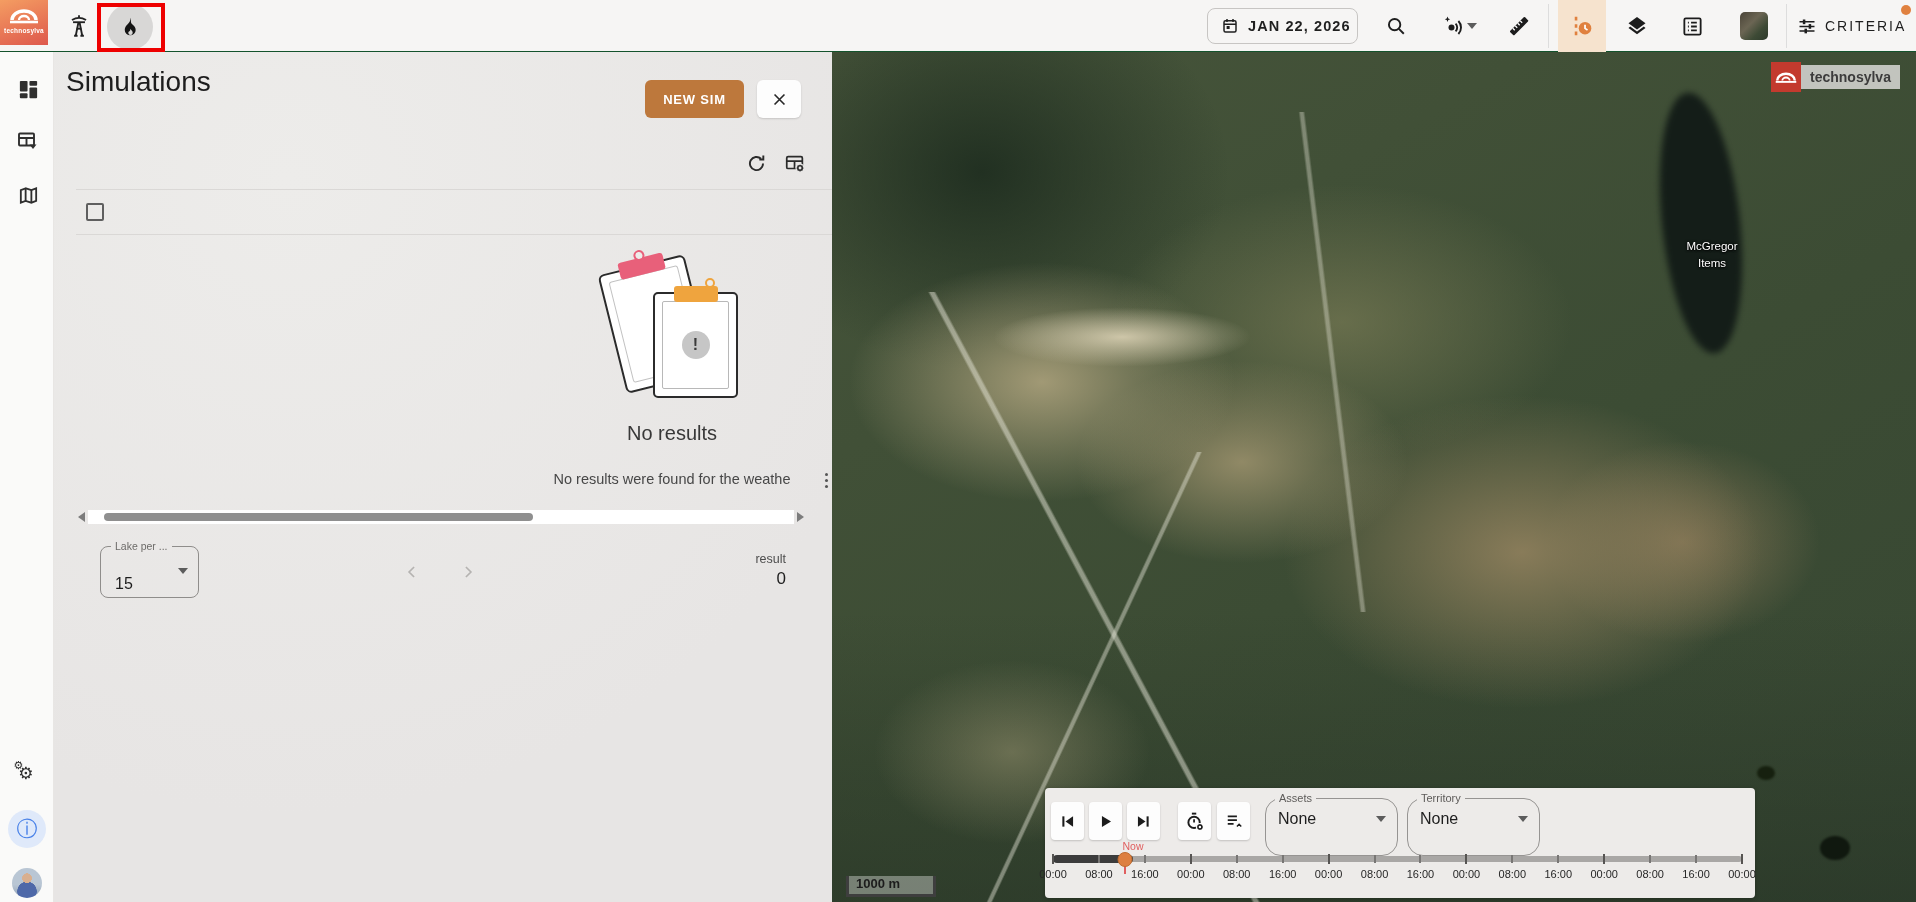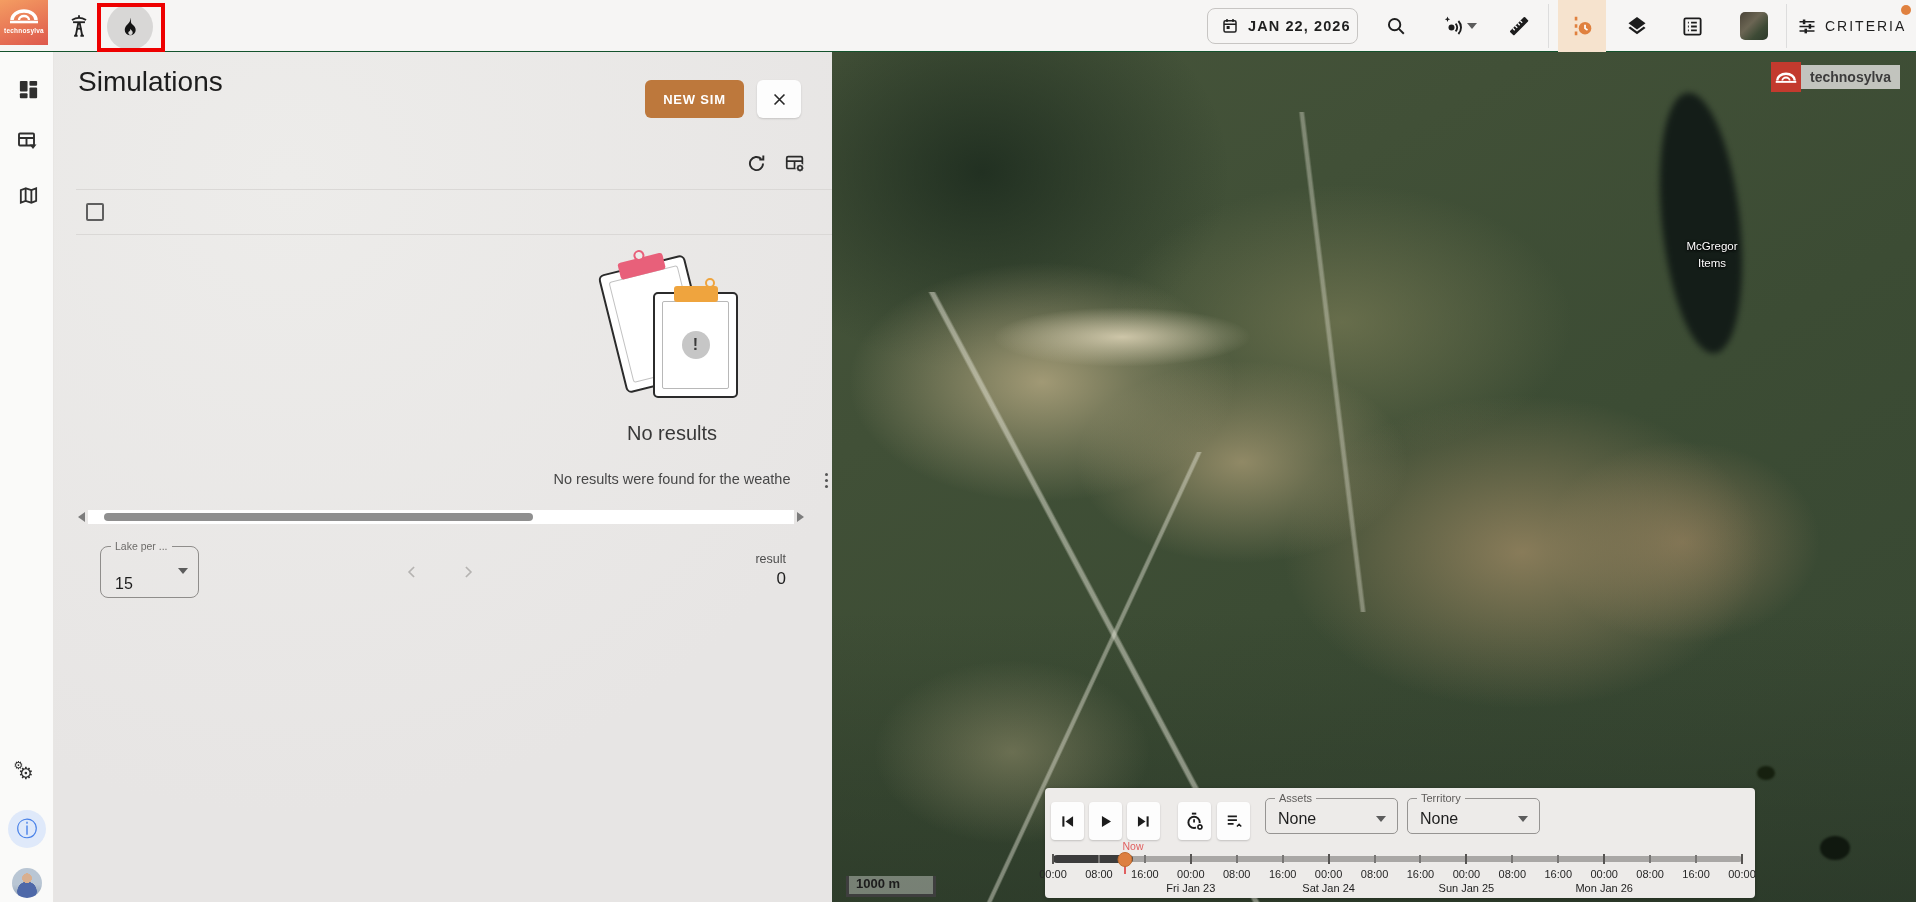--- a/index.html
+++ b/index.html
@@ -38,21 +38,21 @@
   .sb-gears .g1 { font-size:11px; position:relative; top:-6px; left:2px; }
   .sb-gears .g2 { font-size:17px; position:relative; left:-3px; top:2px; }
   .sb-info { position:absolute; left:8px; top:758px; width:38px; height:38px; border-radius:50%; background:#dfe9fa; border:none; cursor:pointer; font-size:21px; color:#4a82e8; display:flex; align-items:center; justify-content:center; font-family:"DejaVu Sans",sans-serif; }
   .sb-avatar { position:absolute; left:12px; top:816px; width:30px; height:30px; border-radius:50%; border:none; cursor:pointer;
      background: radial-gradient(circle 5px at 50% 34%, #d9af8e 95%, rgba(0,0,0,0) 100%),
                  radial-gradient(circle 10px at 50% 78%, #4e68a8 95%, rgba(0,0,0,0) 100%),
                  linear-gradient(#b9c6d4 55%, #8fa0b5); }
 
   
   .panel { position:absolute; left:54px; top:52px; width:778px; height:850px; overflow:hidden; background:radial-gradient(circle at 30% 15%, #edecea, #e7e5e4 70%); z-index:10; }
-  .panel-title { position:absolute; left:24px; top:14px; font-size:28px; font-weight:400; color:#1d1d1d; }
+  .panel-title { position:absolute; left:12px; top:14px; font-size:28px; font-weight:400; color:#1d1d1d; }
   .newsim-btn { position:absolute; left:591px; top:28px; width:99px; height:38px; background:#bd783c; color:#fff; font-weight:bold; font-size:13px; letter-spacing:.8px; border:none; border-radius:6px; cursor:pointer; font-family:"Liberation Sans",sans-serif; }
   .close-btn { position:absolute; left:703px; top:28px; width:44px; height:38px; background:#fdfdfd; border:none; border-radius:6px; cursor:pointer; box-shadow:0 1px 2px rgba(0,0,0,.15); display:flex; align-items:center; justify-content:center; }
   .mini-btn { position:absolute; width:32px; height:32px; border:none; background:transparent; cursor:pointer; display:flex; align-items:center; justify-content:center; }
   .refresh-btn { left:686px; top:95px; }
   .tgear-btn { left:725px; top:95px; }
 
   .table-head { position:absolute; left:22px; right:0; top:137px; height:46px; border-top:1px solid #dad8d6; border-bottom:1px solid #dad8d6; display:flex; align-items:center; }
   .th-check { width:60px; display:flex; align-items:center; padding-left:10px; }
   .checkbox { width:18px; height:18px; border:2px solid #5f5f5f; border-radius:2px; display:inline-block; cursor:pointer; background:transparent; }
   .th-cols { display:flex; height:100%; flex:1; }
@@ -121,21 +121,21 @@
   .lake-label { position:absolute; left:880px; top:186px; width:76px; transform:translateX(-50%); text-align:center; font-size:11.5px; color:#fff; text-shadow:0 0 3px #000, 0 1px 2px #000; line-height:1.5; }
   .watermark { position:absolute; left:939px; top:10px; display:flex; align-items:center; }
   .wm-tile { width:30px; height:30px; background:#c33a2e; display:flex; align-items:center; justify-content:center; }
   .wm-label { height:24px; background:rgba(213,213,210,.88); color:#3c3c3c; font-size:14px; font-weight:bold; display:flex; align-items:center; padding:0 9px; }
   .scalebar { position:absolute; left:14px; top:824px; width:90px; height:21px; border-left:3px solid #3e3e3e; border-right:3px solid #3e3e3e; border-bottom:3px solid #3e3e3e; background:rgba(255,255,255,.35); font-size:13px; font-weight:bold; color:#1c1c1c; padding-left:7px; }
 
   
   .tl-panel { position:absolute; left:213px; top:736px; width:710px; height:110px; background:#edebe9; border-radius:4px; box-shadow:0 1px 4px rgba(0,0,0,.25); }
   .tp-btn { position:absolute; top:14px; width:33px; height:38px; background:#fdfdfd; border:none; border-radius:4px; box-shadow:0 1px 2px rgba(0,0,0,.18); cursor:pointer; display:flex; align-items:center; justify-content:center; }
   .tp-1{left:6px;} .tp-2{left:44px;} .tp-3{left:82px;} .tp-4{left:133px;} .tp-5{left:172px;}
-  .tl-field { position:absolute; top:10px; height:36px; border:1px solid #969492; border-radius:5px; cursor:pointer; background:transparent; }
+  .tl-field { position:absolute; top:10px; height:58px; border:1px solid #969492; border-radius:16px; cursor:pointer; background:transparent; }
   .fld-assets { left:220px; width:133px; }
   .fld-terr { left:362px; width:133px; }
   .tl-field .flabel { position:absolute; left:9px; top:-7px; font-size:11px; color:#5d5b59; background:#edebe9; padding:0 4px; }
   .tl-field .fvalue { position:absolute; left:12px; top:11px; font-size:16px; color:#1e1e1e; }
   .tl-field .caret { position:absolute; right:11px; top:17px; }
   .timestamp { position:absolute; left:512px; top:8px; width:186px; height:45px; background:#f6dfc9; border-radius:4px; color:#dc8041; font-size:17.5px; display:flex; align-items:center; justify-content:center; letter-spacing:.5px; }
   .now-label { position:absolute; left:88px; top:52px; transform:translateX(-50%); font-size:10.5px; color:#e05f5f; }
   .tl-track { position:absolute; left:8px; top:68px; width:689px; height:6px; background:#a9a7a5; border-radius:3px; cursor:pointer; }
   .tl-fill { position:absolute; left:0; top:-1px; width:80px; height:8px; background:#3c3c3c; border-radius:4px; }
   .tl-ticks { position:absolute; left:8px; top:66px; width:689px; height:10px; pointer-events:none; }
@@ -475,23 +475,16 @@
           <span style="left: 46.6667%;">08:00</span>
           <span style="left: 53.3333%;">16:00</span>
           <span style="left: 60%;">00:00</span>
           <span style="left: 66.6667%;">08:00</span>
           <span style="left: 73.3333%;">16:00</span>
           <span style="left: 80%;">00:00</span>
           <span style="left: 86.6667%;">08:00</span>
           <span style="left: 93.3333%;">16:00</span>
           <span style="left: 100%;">00:00</span>
         </div>
-      <div class="tl-days">
-
-      <span>Fri Jan 23</span>
-          <span>Sat Jan 24</span>
-          <span>Sun Jan 25</span>
-          <span>Mon Jan 26</span>
-        </div>
     </div>
   </section>
 
 </div>
 
 </body></html>

